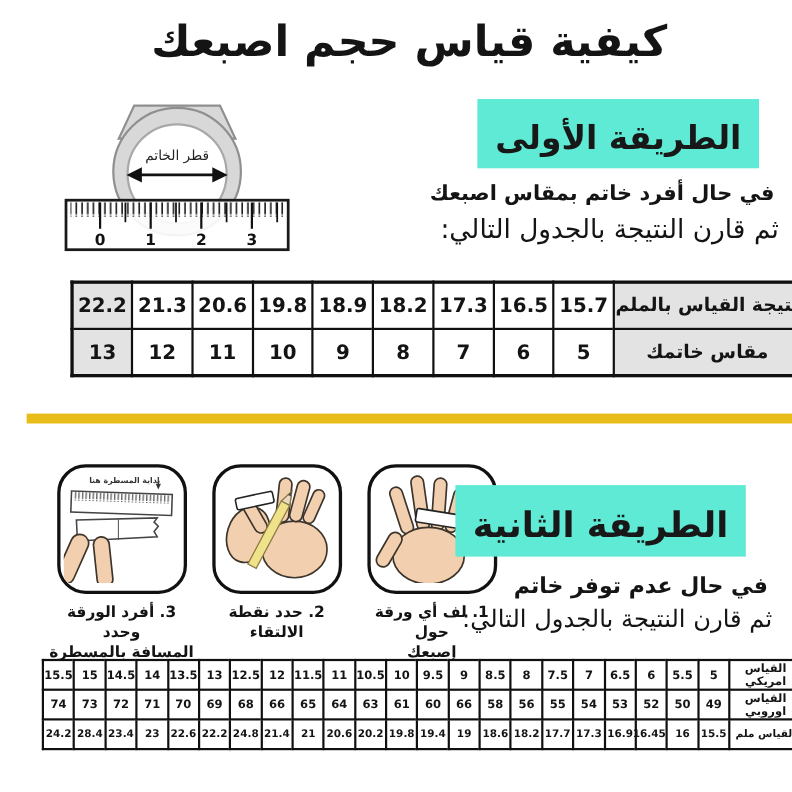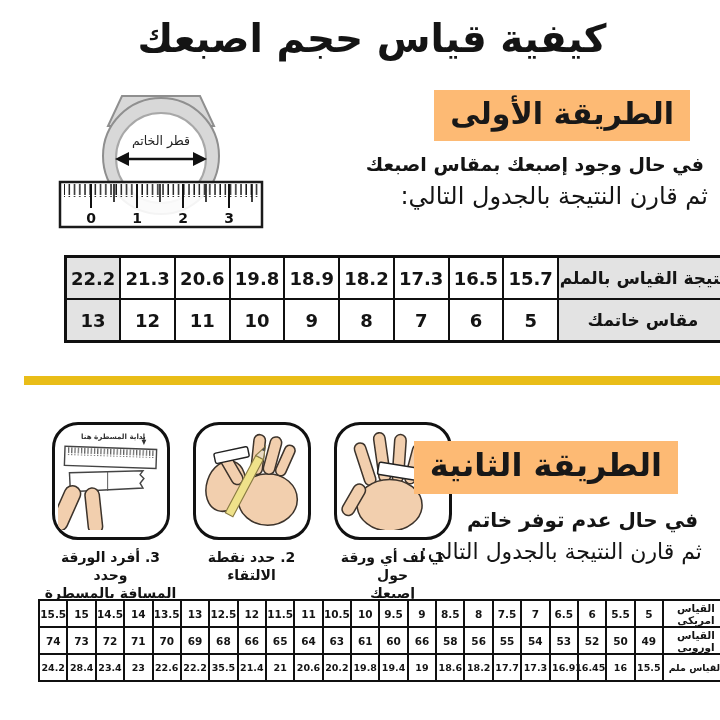--- a/index.html
+++ b/index.html
@@ -6,22 +6,22 @@
   body{width:720px;height:720px;font-family:"DejaVu Sans",sans-serif;direction:rtl;color:#141414;}
   .page{position:relative;width:696px;height:720px;overflow:hidden;background:#ffffff;}
 
   .title{position:absolute;top:16px;left:0;right:0;margin:0;text-align:center;
          font-size:39px;font-weight:bold;color:#141414;letter-spacing:-1px;}
 
   
   .m-text{position:absolute;display:flex;flex-direction:column;align-items:flex-start;}
   .m1-text{top:90px;right:12px;}
   .m2-text{top:441px;right:18px;}
-  .yellow-heading{display:inline-block;background:#fdba74;color:#181818;font-weight:bold;
-                  padding:7px 16px 11px 16px;line-height:1.1;}
+  .yellow-heading{display:inline-block;background:#5eead4;color:#181818;font-weight:bold;
+                  padding:19px 16px 11px 16px;line-height:1.1;}
   .m1-text .yellow-heading{font-size:30px;margin-inline-start:18px;}
   .m2-text .yellow-heading{font-size:32px;margin-inline-start:24px;}
   .line1{font-weight:bold;margin-top:12px;margin-inline-start:4px;}
   .m1-text .line1{font-size:19px;}
   .m2-text .line1{font-size:20px;margin-top:14px;}
   .line2{font-weight:normal;margin-top:7px;}
   .m1-text .line2{font-size:24px;}
   .m2-text .line2{font-size:22px;}
 
   
@@ -90,21 +90,21 @@
       <line x1="194" y1="100" x2="194" y2="118" stroke="#111" stroke-width="1.6"></line>
       <text x="33" y="139" text-anchor="middle" font-size="14" font-weight="bold" fill="#111">0</text>
       <text x="79" y="139" text-anchor="middle" font-size="14" font-weight="bold" fill="#111">1</text>
       <text x="125" y="139" text-anchor="middle" font-size="14" font-weight="bold" fill="#111">2</text>
       <text x="171" y="139" text-anchor="middle" font-size="14" font-weight="bold" fill="#111">3</text>
     </g>
   </svg>
 
   <div class="m-text m1-text">
     <div class="yellow-heading">الطريقة الأولى</div>
-    <div class="line1">في حال وجود إصبعك بمقاس اصبعك</div>
+    <div class="line1">في حال أفرد خاتم بمقاس اصبعك</div>
     <div class="line2">ثم قارن النتيجة بالجدول التالي:</div>
   </div>
 
   <table class="t1">
     <tbody>
       <tr>
           <td class="hdr">نتيجة القياس بالملم</td>
           <td>15.7</td>
           <td>16.5</td>
           <td>17.3</td>
@@ -270,21 +270,21 @@
           <td>17.7</td>
           <td>18.2</td>
           <td>18.6</td>
           <td>19</td>
           <td>19.4</td>
           <td>19.8</td>
           <td>20.2</td>
           <td>20.6</td>
           <td>21</td>
           <td>21.4</td>
-          <td>35.5</td>
+          <td>24.8</td>
           <td>22.2</td>
           <td>22.6</td>
           <td>23</td>
           <td>23.4</td>
           <td>28.4</td>
           <td>24.2</td>
         </tr>
     </tbody>
   </table>
 

